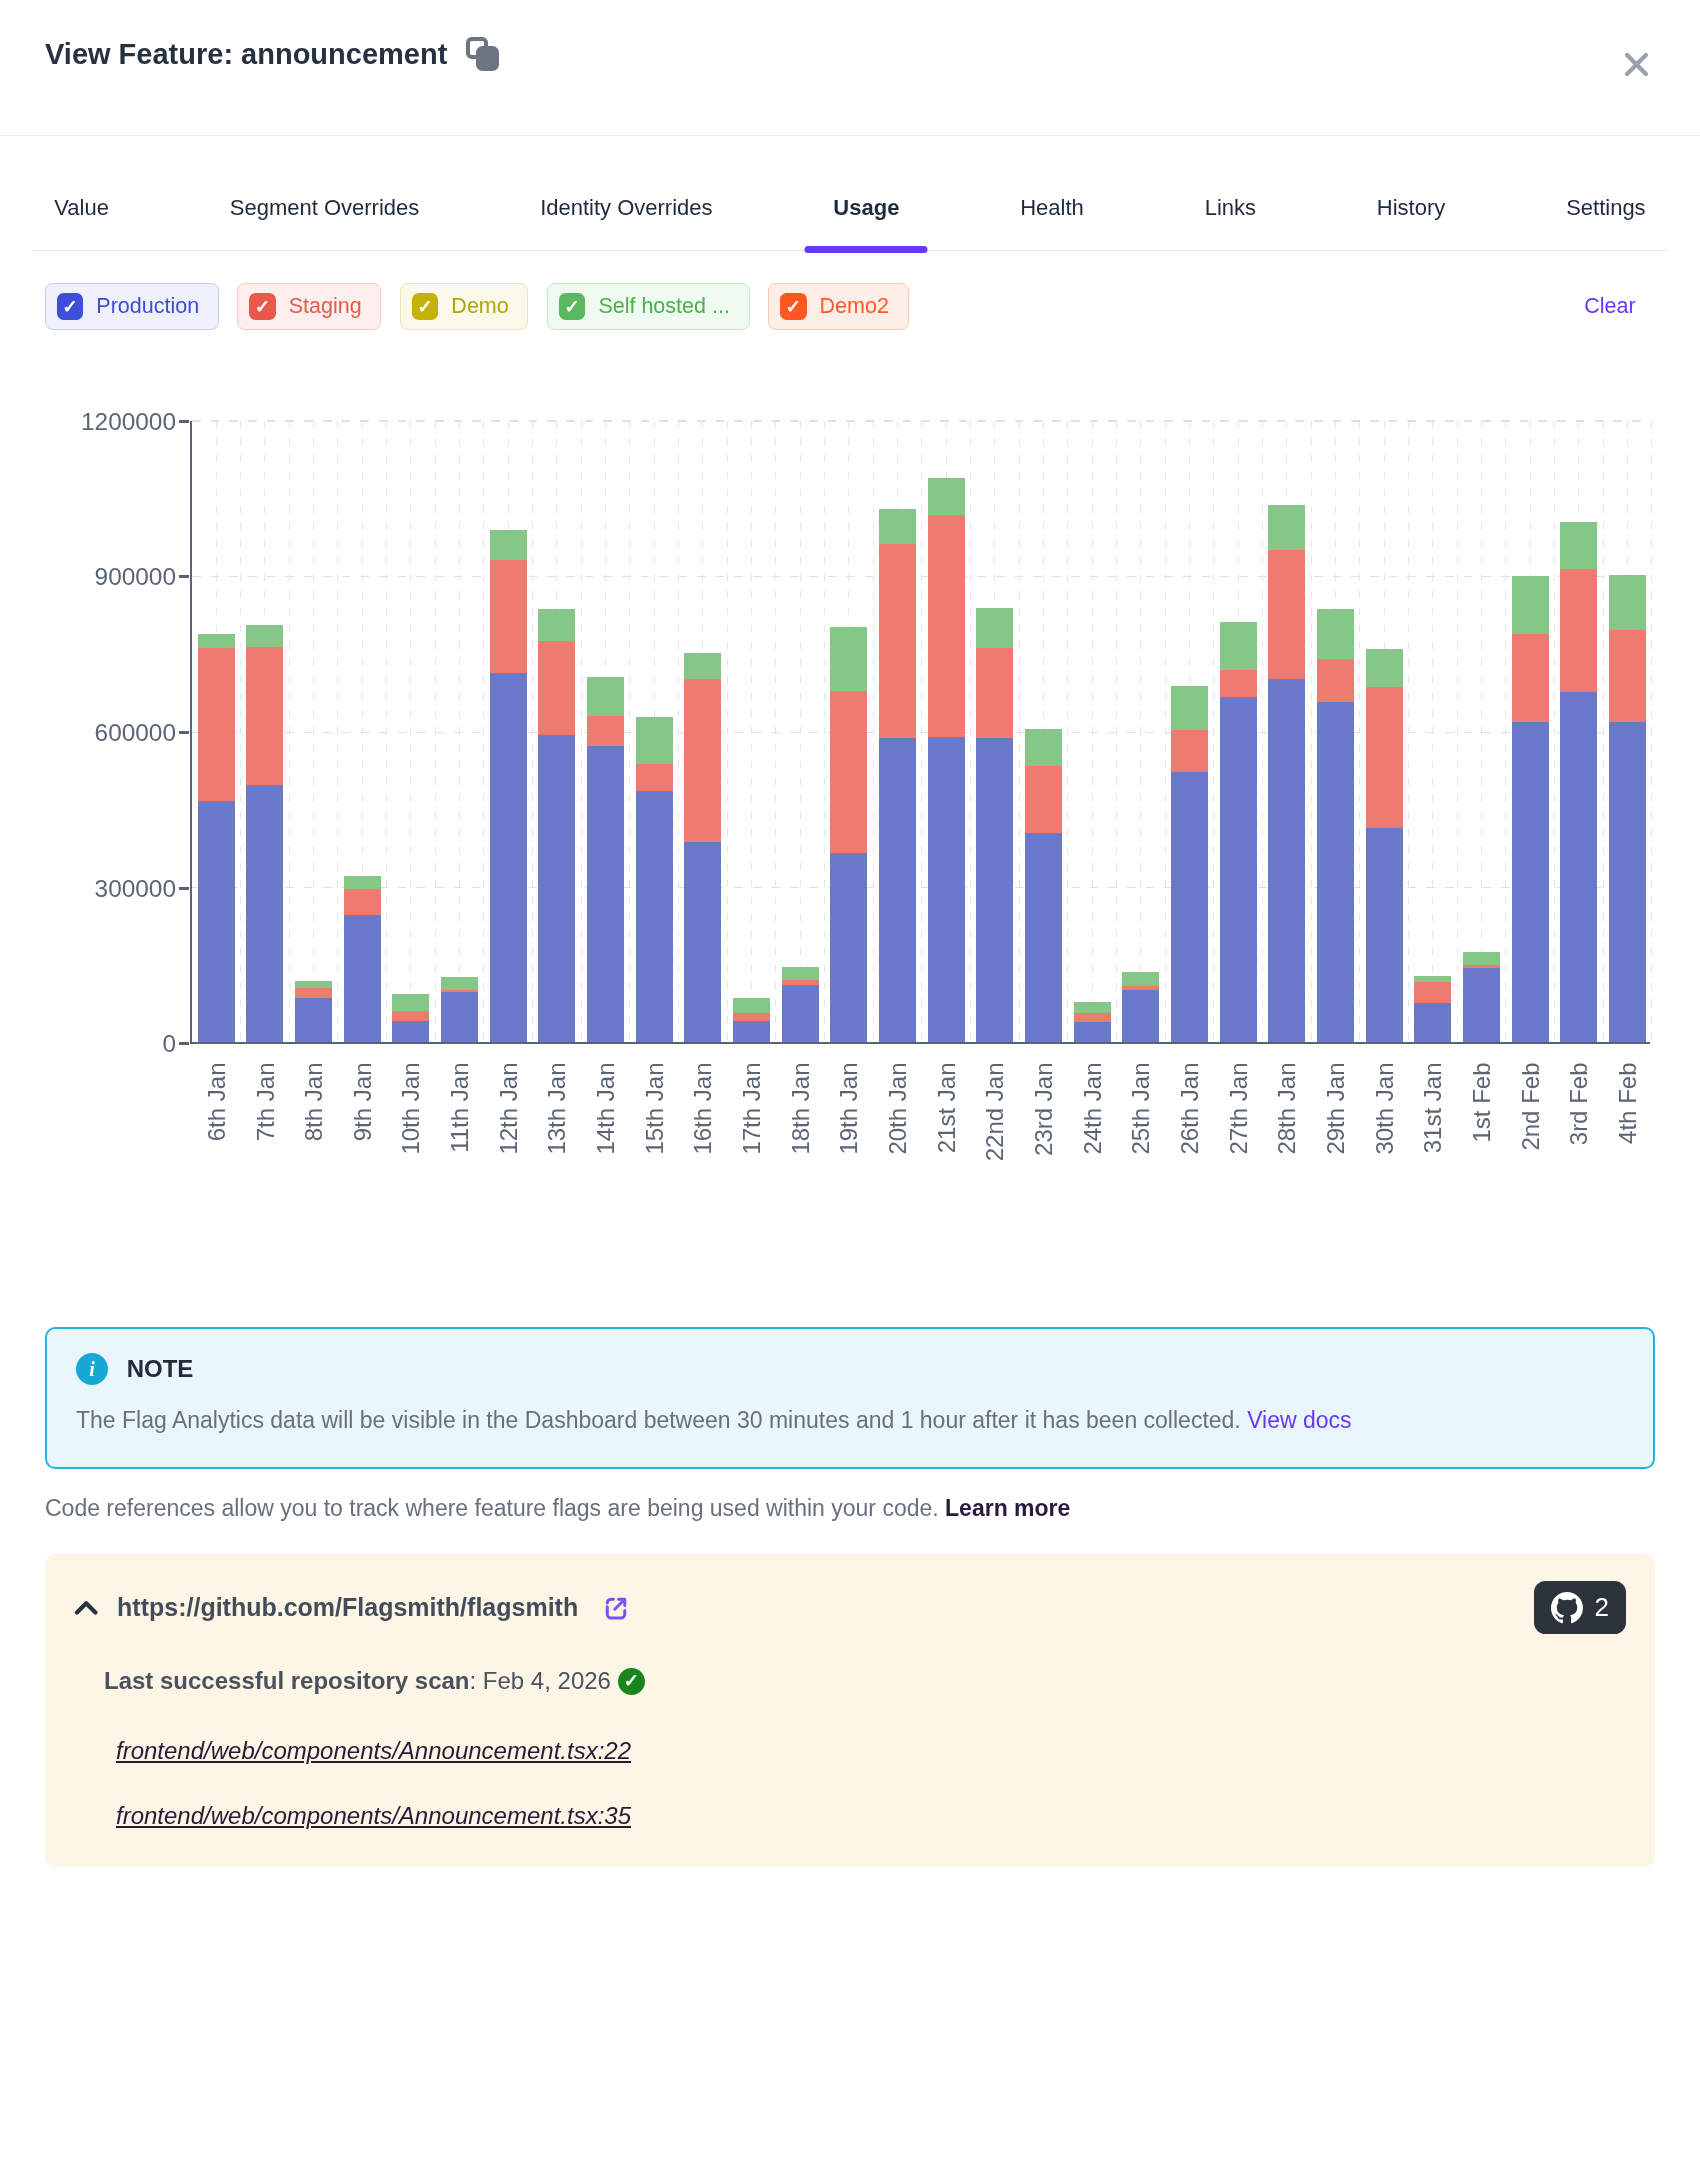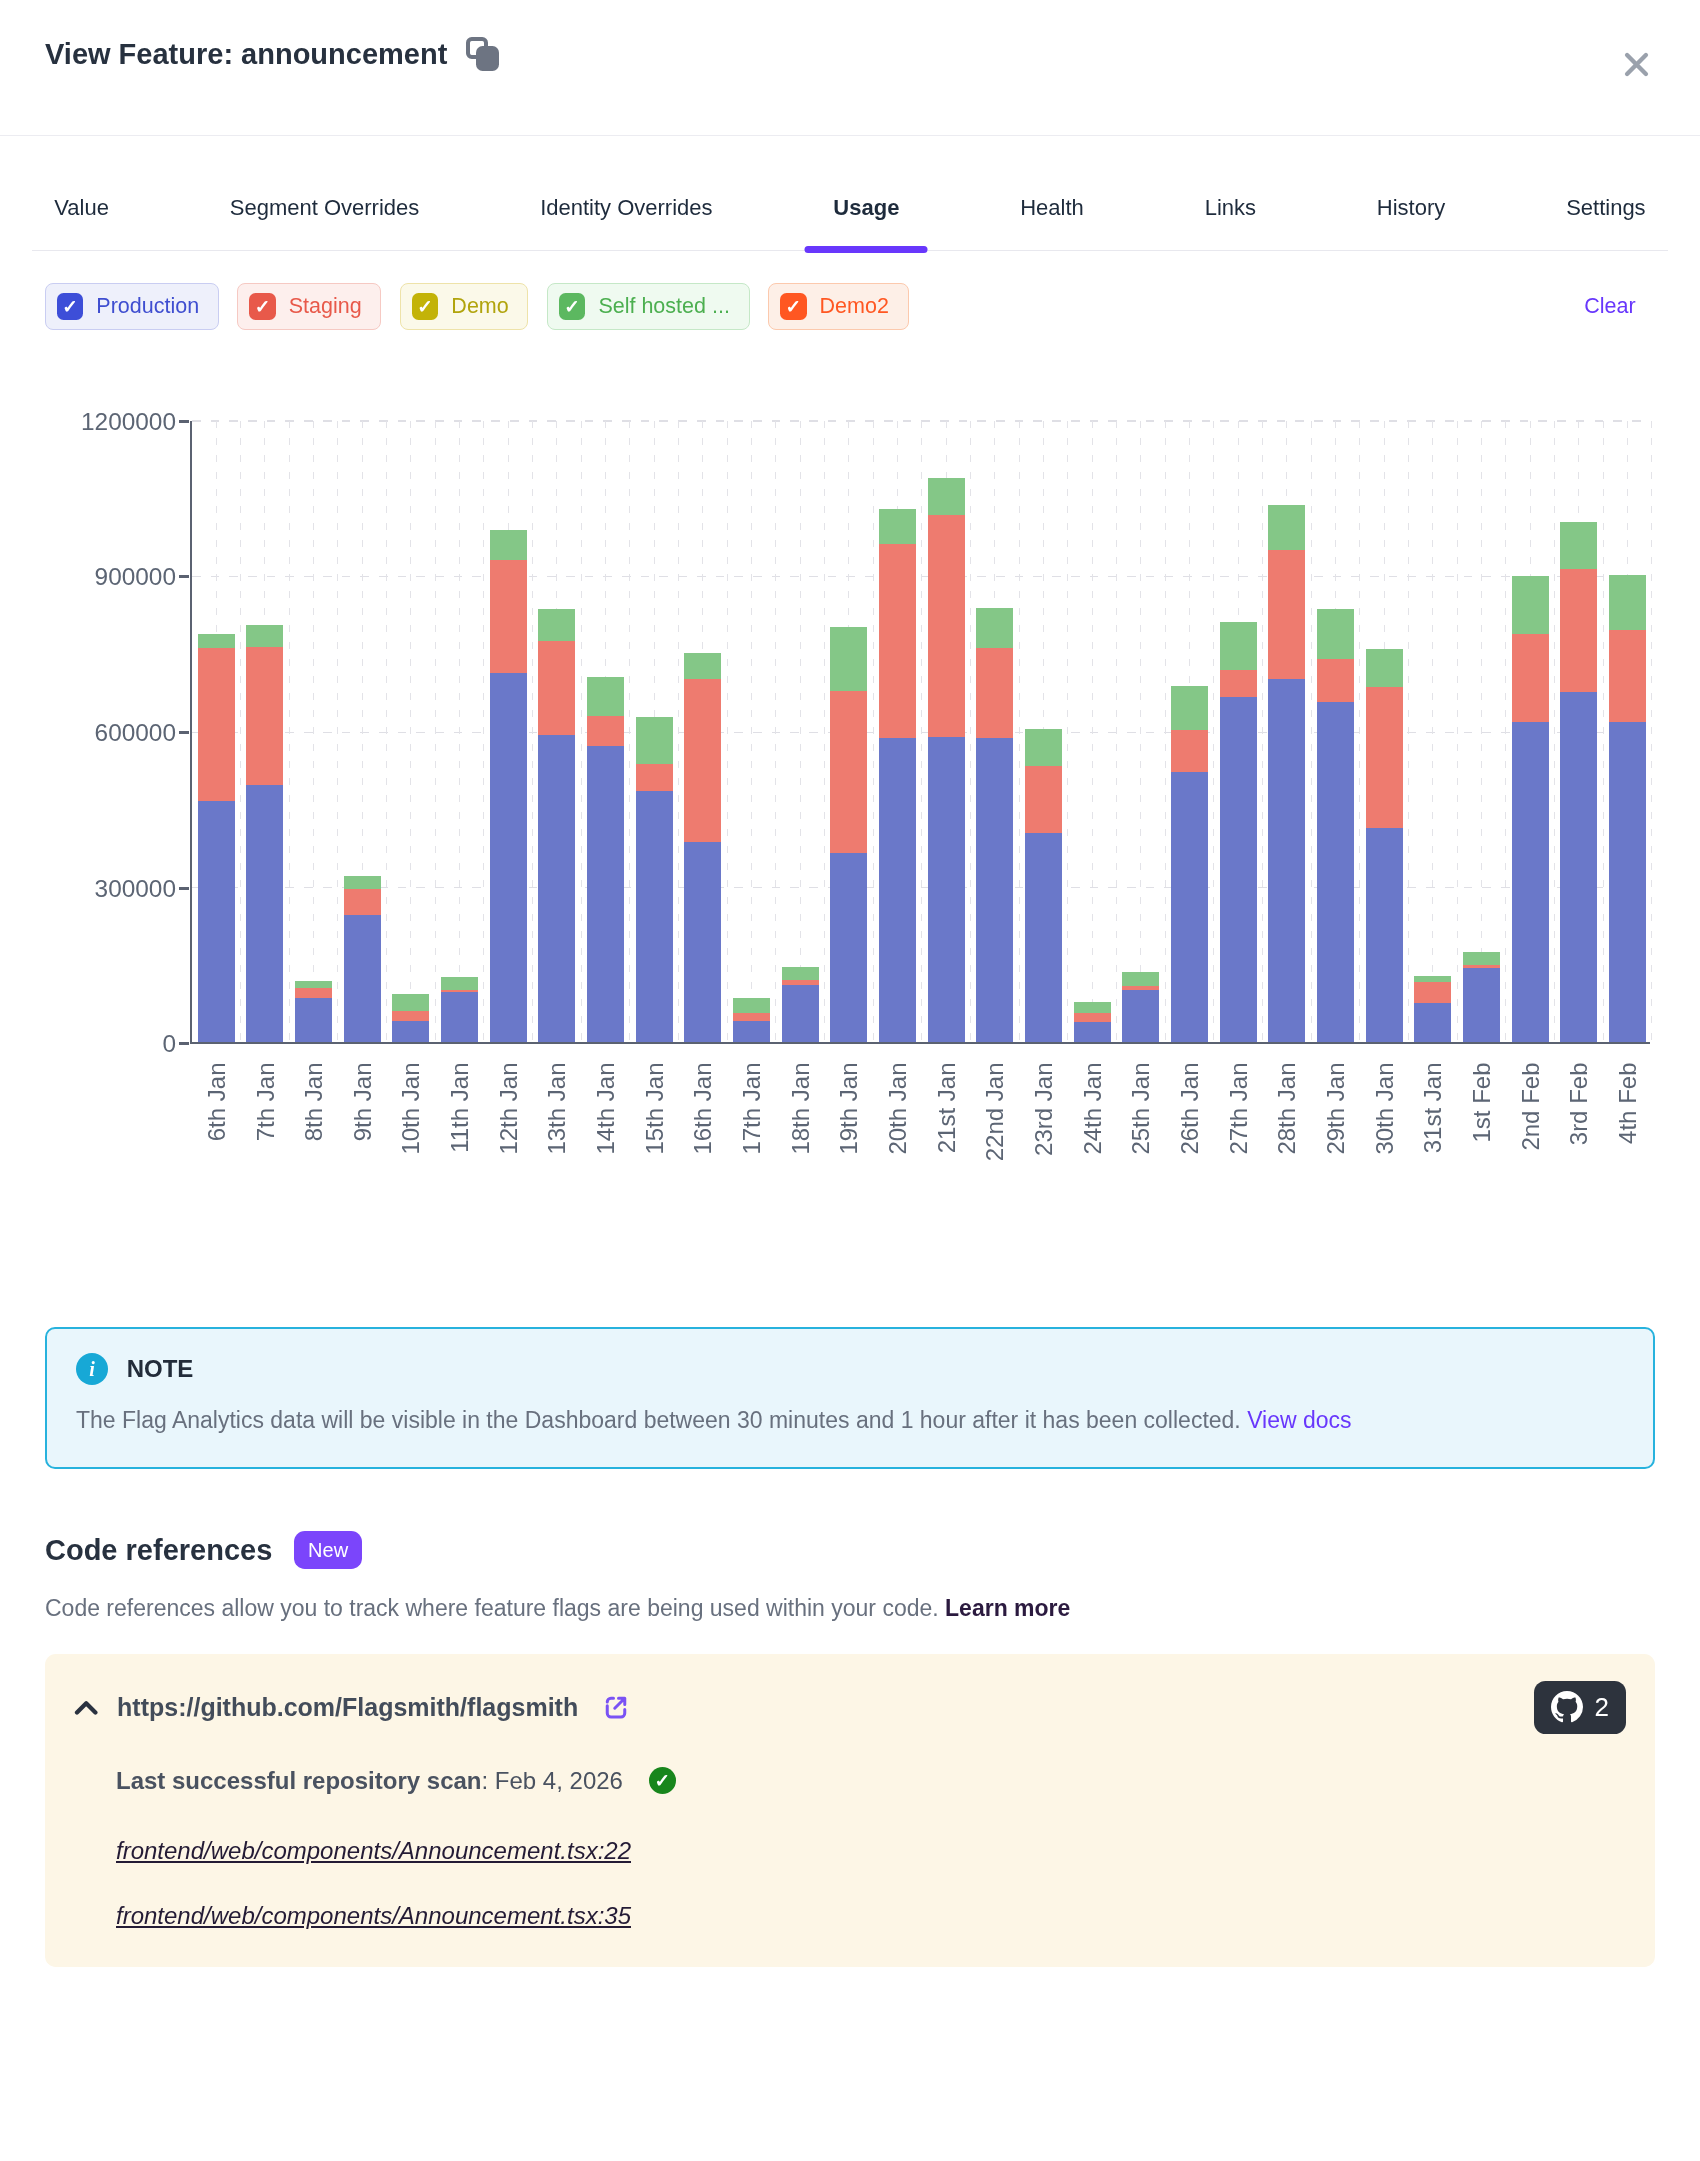--- a/index.html
+++ b/index.html
@@ -52,21 +52,21 @@
   .cr-h h2 { font-size:29px; font-weight:bold; color:#27313f; }
   .new-badge { background:#7b45fb; color:#fff; font-size:20px; padding:7.2px 14.3px; border-radius:10.8px; }
   .cr-desc { margin:26px 45px 0; font-size:23px; color:#68707e; }
   .cr-desc a { color:#2b1a3f; font-weight:bold; text-decoration:none; cursor:pointer; }
   .repo { margin:32px 45px 0; background:#fdf6e6; border-radius:10.8px; padding:27px 29px 37px; }
   .repo-head { display:flex; align-items:center; gap:18.7px; }
   .chev { width:24.4px; height:17px; flex:none; }
   .repo-url { font-size:25px; font-weight:bold; color:#434c5a; text-decoration:none; cursor:pointer; }
   .ext-ic { margin-left:4.3px; flex:none; }
   .gh-badge { margin-left:auto; background:#2d333d; border-radius:11.5px; height:53px; padding:0 17px; display:flex; align-items:center; gap:11.5px; color:#fff; font-size:26px; cursor:pointer; }
-  .scan { margin:33px 0 0 42px; font-size:24px; color:#4a5260; display:flex; align-items:center; gap:26px; }
+  .scan { margin:33px 0 0 30px; font-size:24px; color:#4a5260; display:flex; align-items:center; gap:7px; }
   .scan b { font-weight:bold; }
   .chk { width:27px; height:27px; border-radius:50%; background:#18861c; color:#fff; font-size:18.7px; font-weight:bold; display:flex; align-items:center; justify-content:center; }
   .files { margin:42px 0 0 42px; display:flex; flex-direction:column; gap:37px; }
   .files a { font-size:24px; font-style:italic; text-decoration:underline; color:#241b35; width:fit-content; cursor:pointer; }
 </style>
 </head>
 <body>
 
 <div class="modal">
 
@@ -383,24 +383,20 @@
     </div>
 
   <aside class="note">
     <div class="note-head">
       <span class="info-ic">i</span>
       <span class="note-title">NOTE</span>
     </div>
     <p class="note-body"><span>The Flag Analytics data will be visible in the Dashboard between 30 minutes and 1 hour after it has been collected. </span><a>View docs</a></p>
   </aside>
 
-  <div class="cr-h">
-    <h2>Code references</h2>
-    <span class="new-badge">New</span>
-  </div>
   <p class="cr-desc"><span>Code references allow you to track where feature flags are being used within your code. </span><a>Learn more</a></p>
 
   <div class="repo">
     <div class="repo-head">
       <svg class="chev" viewBox="0 0 34 24">
           <path d="M4 19 L17 6 L30 19" fill="none" stroke="#2a3240" stroke-width="6" stroke-linecap="round" stroke-linejoin="round"></path>
         </svg>
       <a class="repo-url">https://github.com/Flagsmith/flagsmith</a>
       <svg class="ext-ic" width="30" height="30" viewBox="0 0 24 24">
           <path d="M5 8 a3 3 0 0 1 3-3 h2 M19 14 v3 a3 3 0 0 1 -3 3 h-8 a3 3 0 0 1 -3-3 v-6 M14 5 h5 v5 M19 5 L11 13" fill="none" stroke="#7a52f4" stroke-width="2.4" stroke-linecap="round" stroke-linejoin="round"></path>

